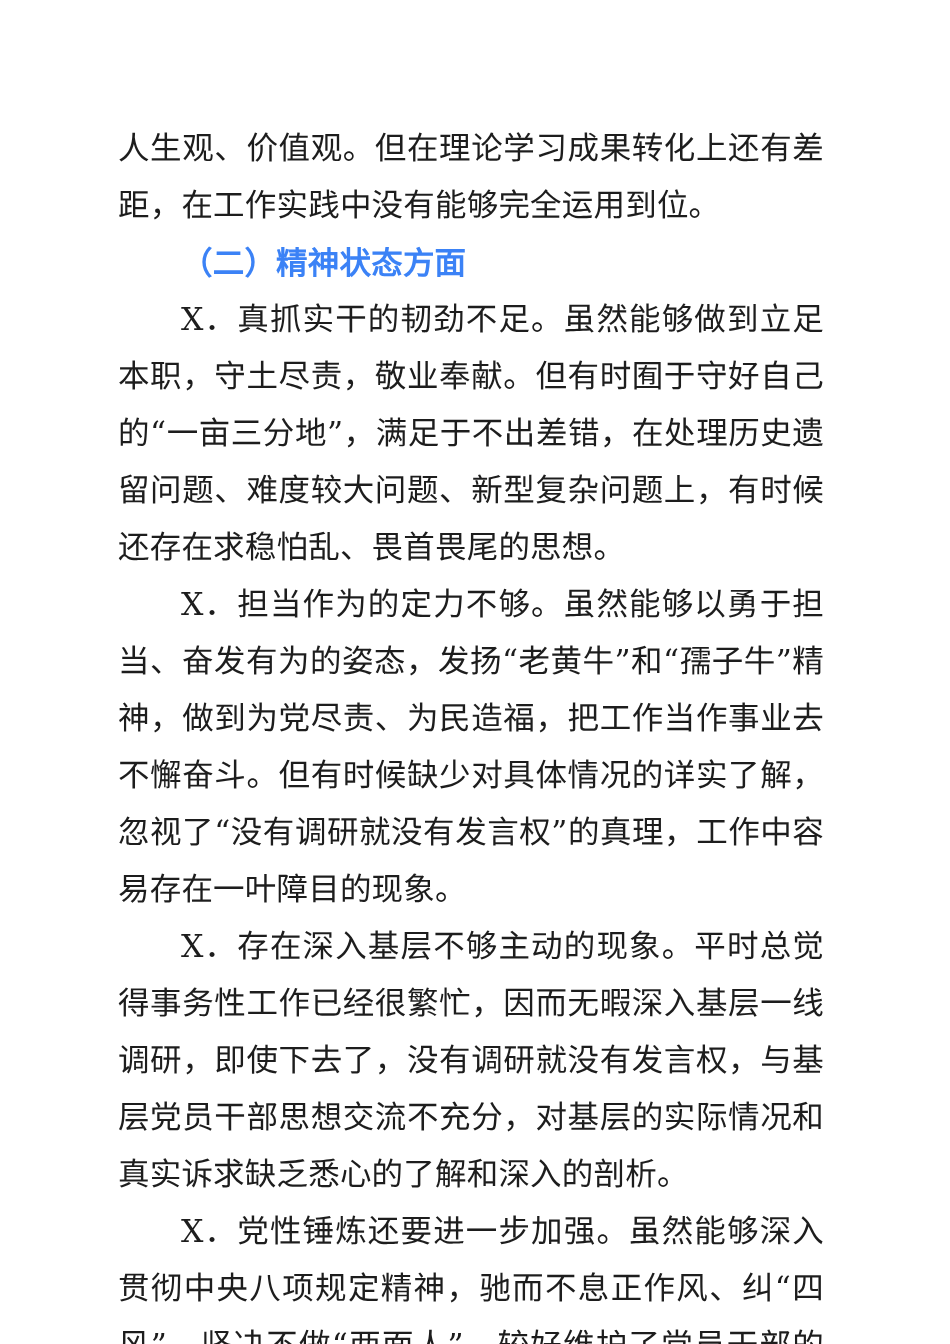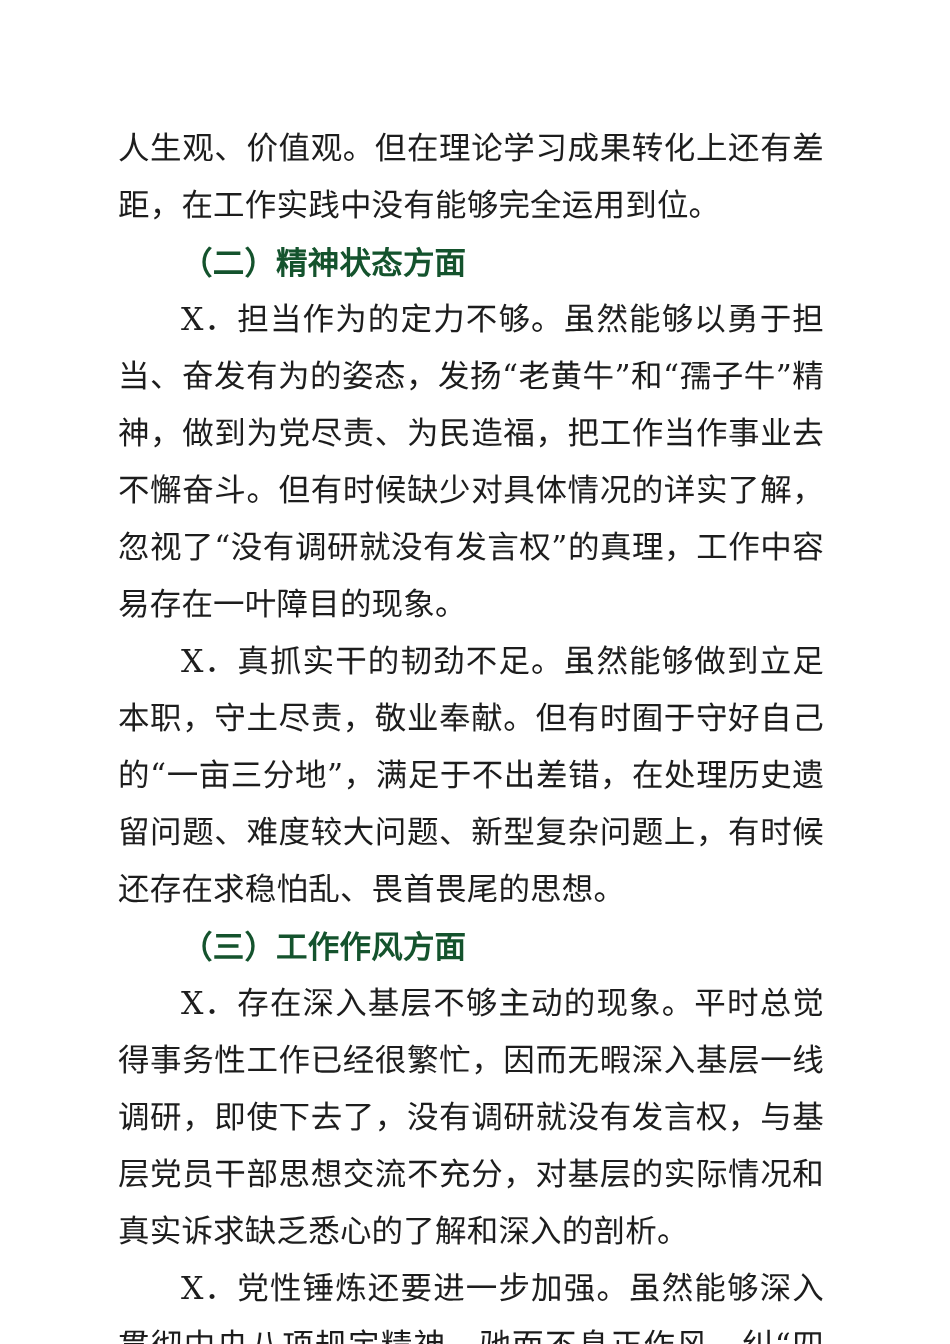--- a/index.html
+++ b/index.html
@@ -52,37 +52,36 @@
 
   
   .heading {
     margin: 0;
     font-size: 31.5px;
     line-height: 57px;
     text-align: left;
     text-indent: 63px;
     letter-spacing: 0.2px;
     font-weight: 700;
-    color: #14532d;
+    color: #3b82f6;
   }
 </style>
 </head>
 <body>
 
 <div class="page">
   <div class="text-column">
 
     <p class="para continuation">人生观、价值观。但在理论学习成果转化上还有差距，在工作实践中没有能够完全运用到位。</p>
 
     <p class="heading">（二）精神状态方面</p>
 
+    <p class="para">X．真抓实干的韧劲不足。虽然能够做到立足本职，守土尽责，敬业奉献。但有时囿于守好自己的“一亩三分地”，满足于不出差错，在处理历史遗留问题、难度较大问题、新型复杂问题上，有时候还存在求稳怕乱、畏首畏尾的思想。</p>
+
     <p class="para">X．担当作为的定力不够。虽然能够以勇于担当、奋发有为的姿态，发扬“老黄牛”和“孺子牛”精神，做到为党尽责、为民造福，把工作当作事业去不懈奋斗。但有时候缺少对具体情况的详实了解，忽视了“没有调研就没有发言权”的真理，工作中容易存在一叶障目的现象。</p>
 
-    <p class="para">X．真抓实干的韧劲不足。虽然能够做到立足本职，守土尽责，敬业奉献。但有时囿于守好自己的“一亩三分地”，满足于不出差错，在处理历史遗留问题、难度较大问题、新型复杂问题上，有时候还存在求稳怕乱、畏首畏尾的思想。</p>
-
-    <p class="heading">（三）工作作风方面</p>
 
     <p class="para">X．存在深入基层不够主动的现象。平时总觉得事务性工作已经很繁忙，因而无暇深入基层一线调研，即使下去了，没有调研就没有发言权，与基层党员干部思想交流不充分，对基层的实际情况和真实诉求缺乏悉心的了解和深入的剖析。</p>
 
     <p class="para">X．党性锤炼还要进一步加强。虽然能够深入贯彻中央八项规定精神，驰而不息正作风、纠“四风”，坚决不做“两面人”，较好维护了党员干部的形象。但在作风改进上还不够彻底，在“从群众中来、到群众中去”上还有差距，接地气、冒热气、有生气的服务群众的措施还不够多。</p>
 
   </div>
 </div>
 
 </body></html>

